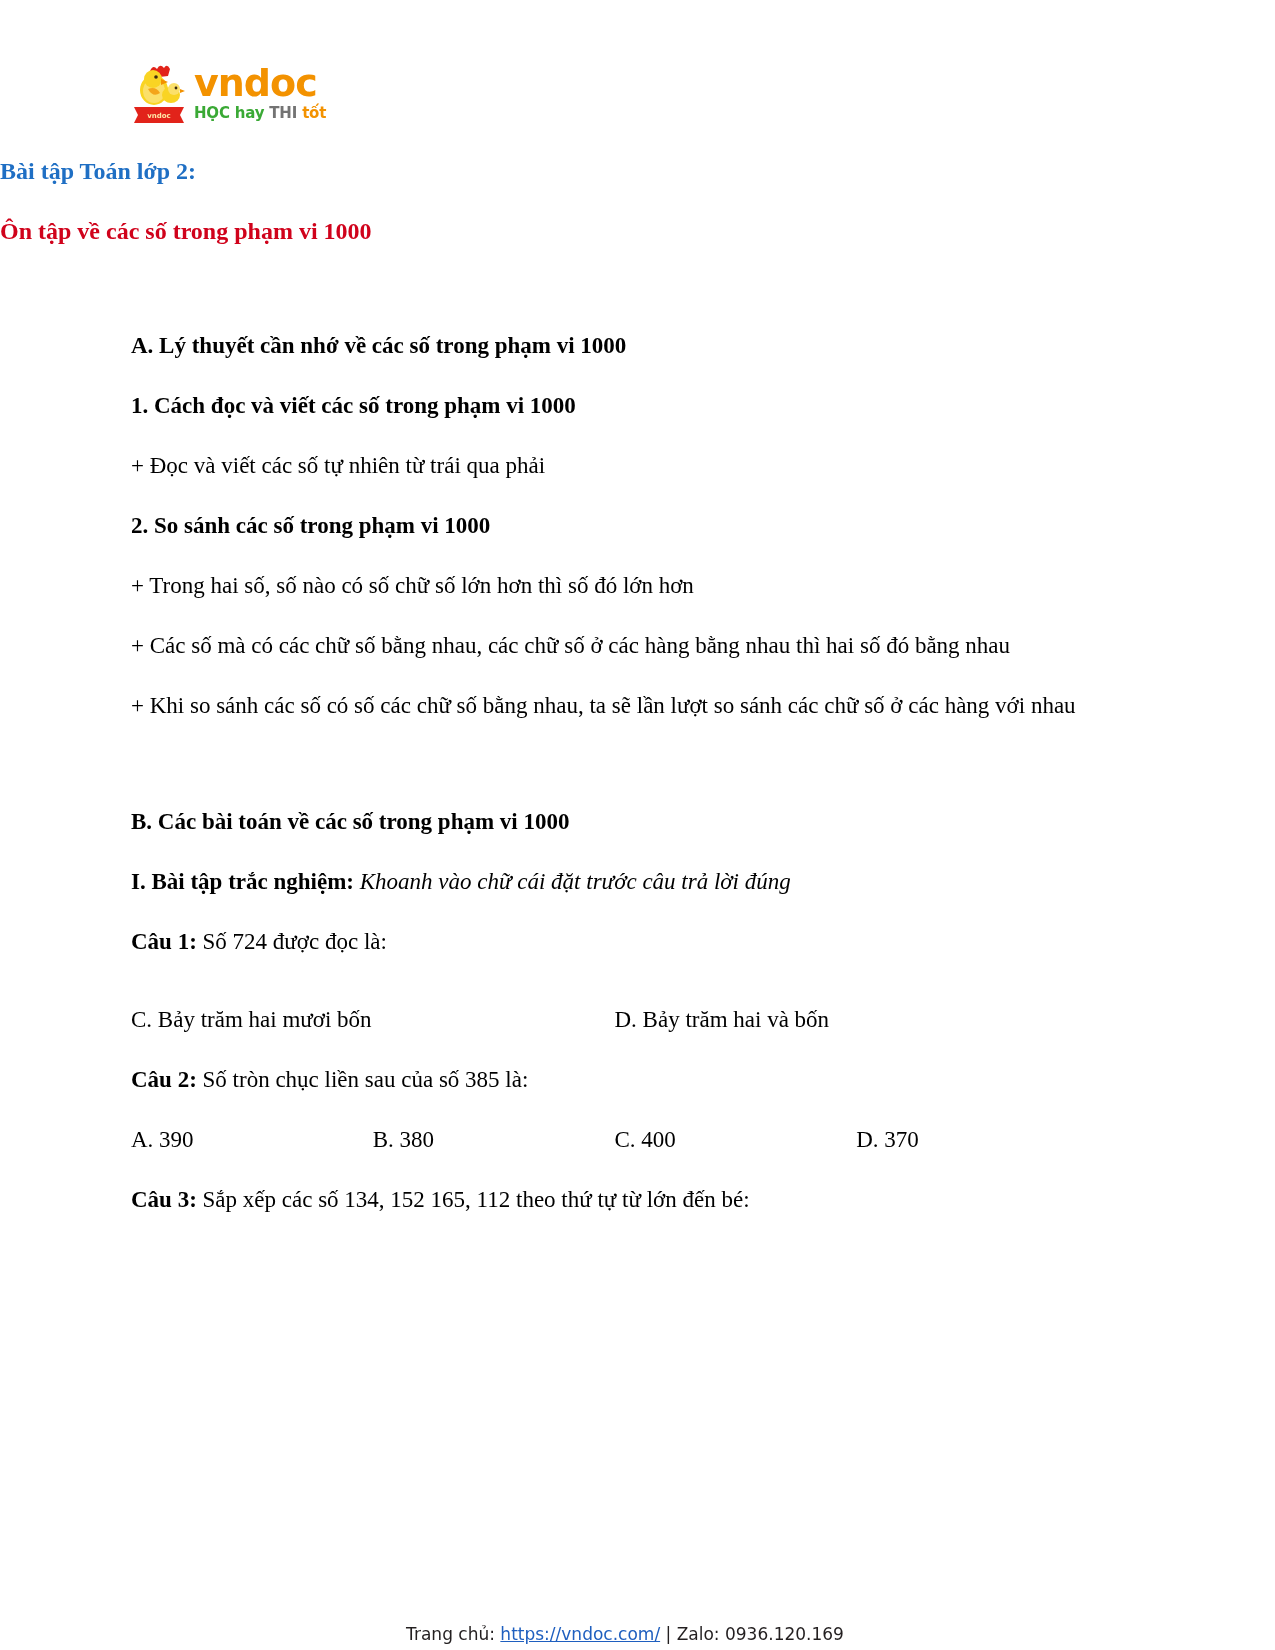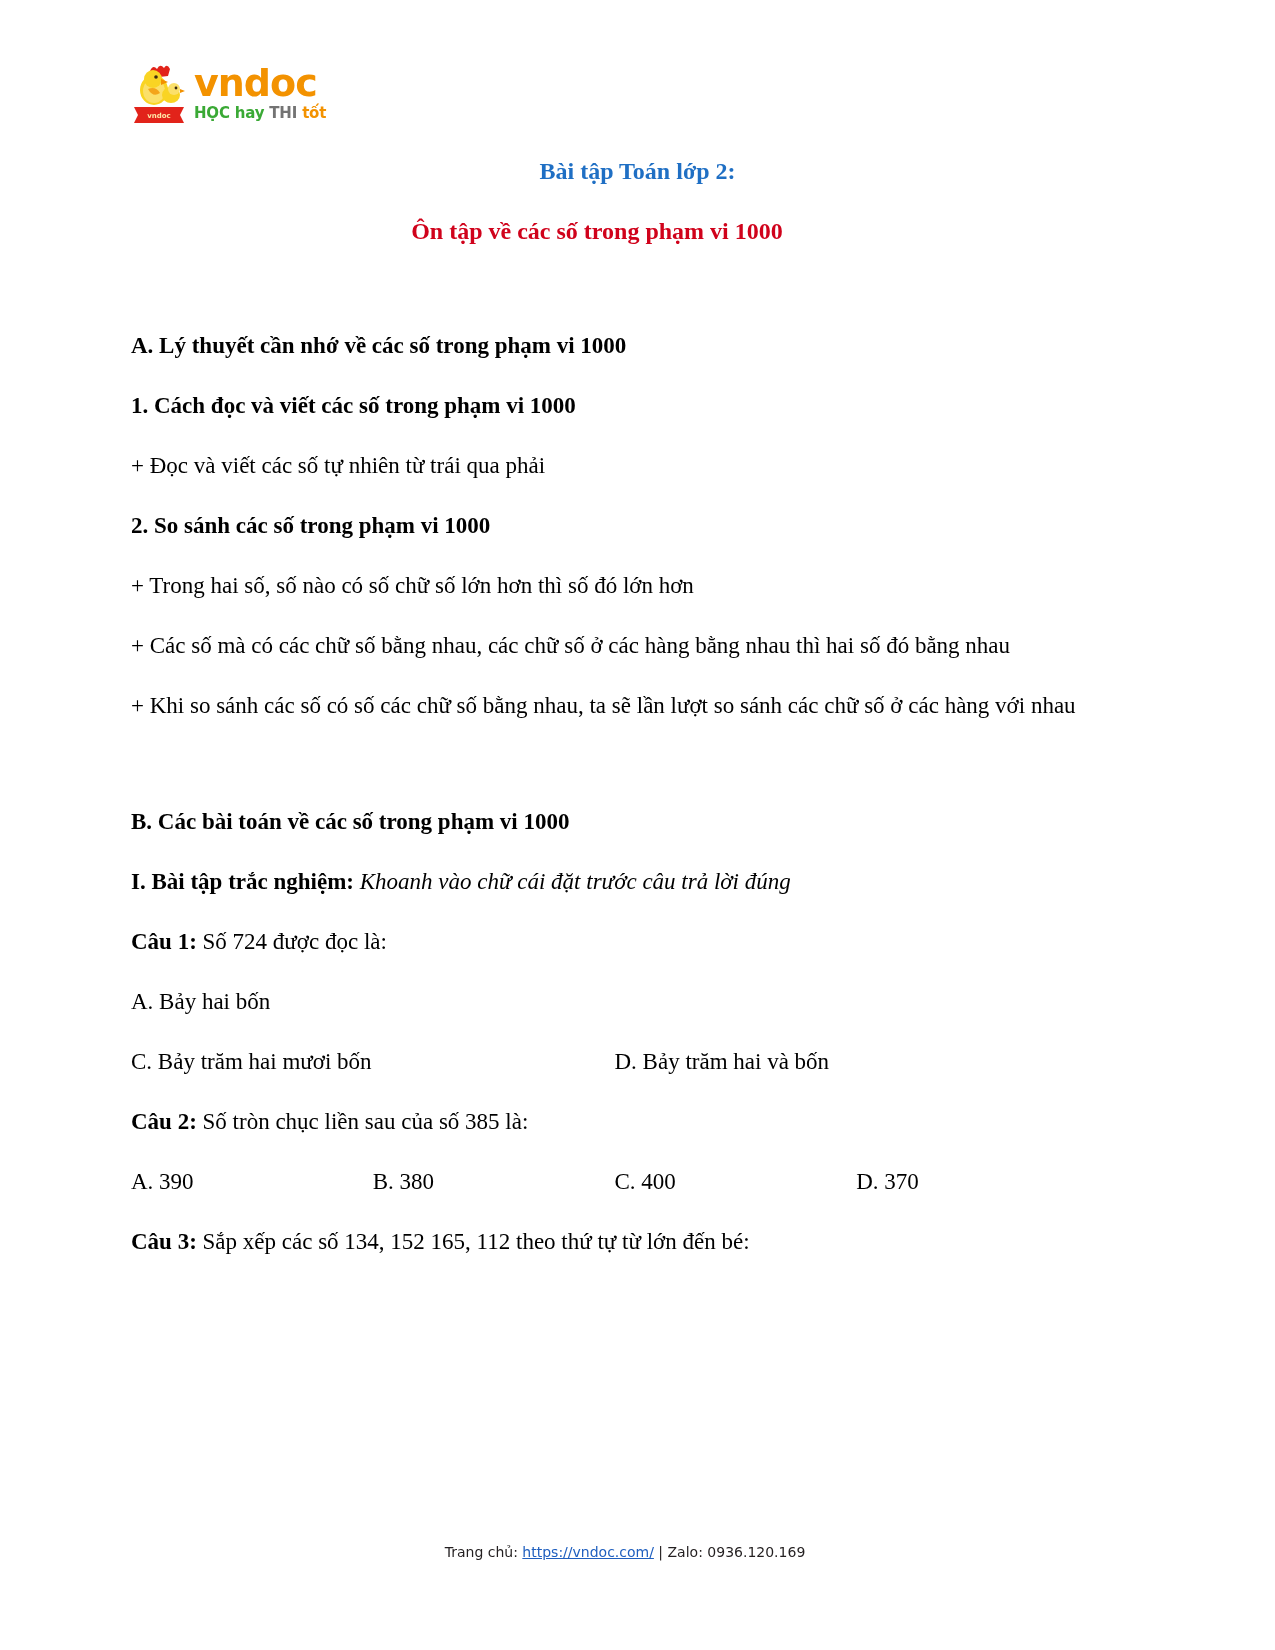--- a/index.html
+++ b/index.html
@@ -65,31 +65,30 @@
   .tag-green { color: #3AA935; }
   .tag-red { color: #737373; }
   .tag-orange { color: #F39200; }
 
   
   .doc-title-1 {
     position: absolute;
     top: 158px;
     left: 0;
     width: 1275px;
-    text-align: center;
+    text-align: left;
     font-weight: bold;
     font-size: 24px;
     color: #1F6FC4;
   }
   .doc-title-2 {
     position: absolute;
     top: 218px;
     left: 0;
     width: 1194px;
-    text-align: center;
     font-weight: bold;
     font-size: 24px;
     color: #D0021B;
   }
 
   
   .content {
     position: absolute;
     left: 131px;
     top: 325px;
@@ -122,25 +121,25 @@
     font-size: 23px;
     line-height: 42px;
     margin: 0 0 18px 0;
   }
   .opt-row-4 .opt { width: 25%; }
 
   
   .footer {
     position: absolute;
     left: 0;
-    top: 1544px;
+    top: 1624px;
     width: 1250px;
     text-align: center;
     font-family: "DejaVu Sans", sans-serif;
-    font-size: 14px;
+    font-size: 17px;
     color: #231F20;
   }
   .footer a {
     color: #1F5FBF;
     text-decoration: underline;
   }
 </style>
 </head>
 <body>
 
@@ -204,21 +203,20 @@
     <p class="para heading">B. Các bài toán về các số trong phạm vi 1000</p>
 
     <p class="para">
       <span class="bold">I. Bài tập trắc nghiệm:</span><span>&nbsp;</span><span class="inline-italic">Khoanh vào chữ cái đặt trước câu trả lời đúng</span>
     </p>
 
     <p class="para">
       <span class="bold">Câu 1:</span><span>&nbsp;</span><span>Số 724 được đọc là:</span>
     </p>
     <div class="opt-row-2">
-      <div class="opt">A. Bảy hai bốn</div>
     </div>
     <div class="opt-row-2">
       <div class="opt">C. Bảy trăm hai mươi bốn</div>
       <div class="opt">D. Bảy trăm hai và bốn</div>
     </div>
 
     <p class="para">
       <span class="bold">Câu 2:</span><span>&nbsp;</span><span>Số tròn chục liền sau của số 385 là:</span>
     </p>
     <div class="opt-row-4">

